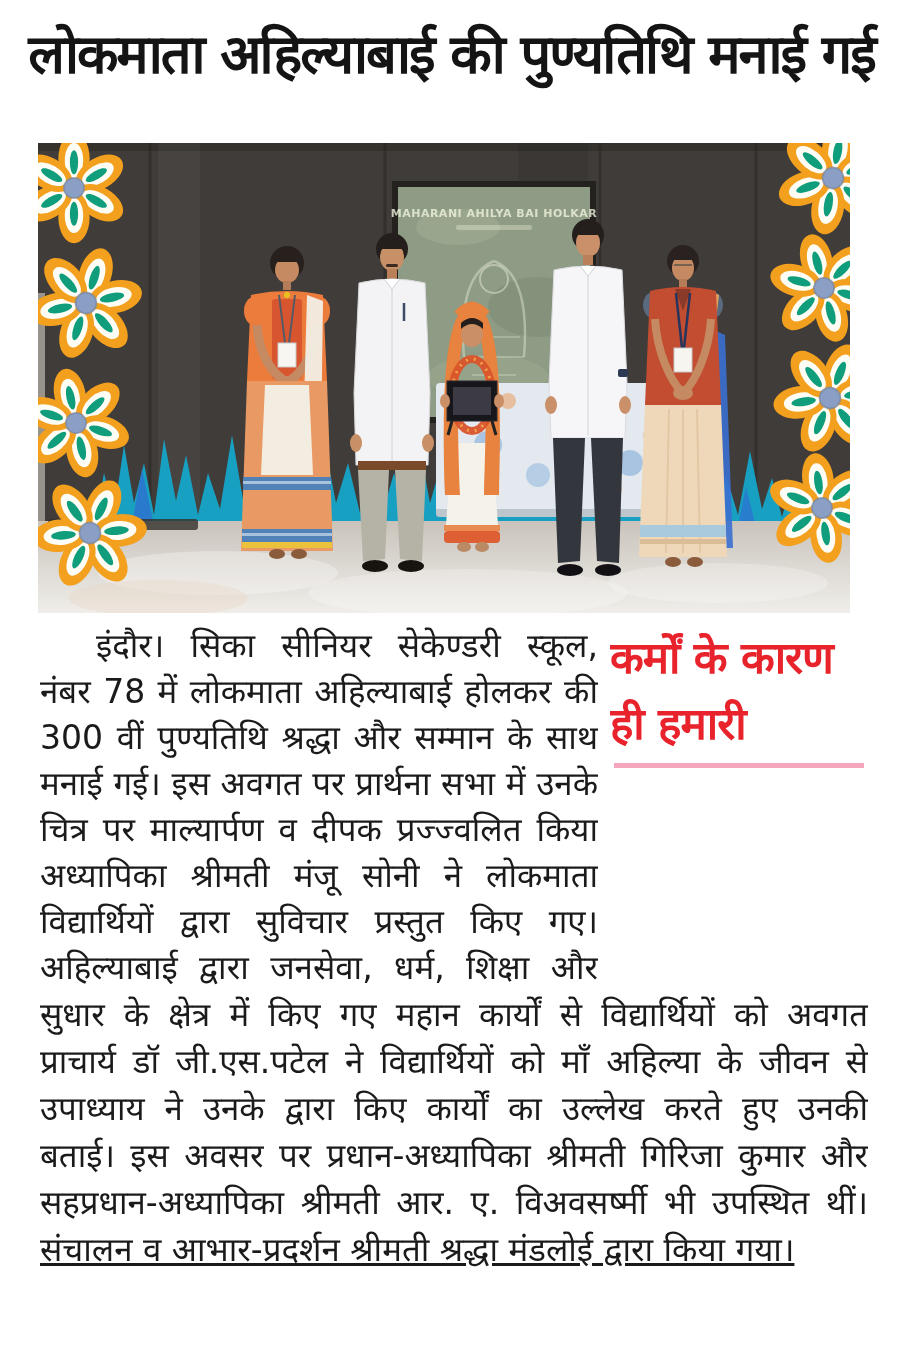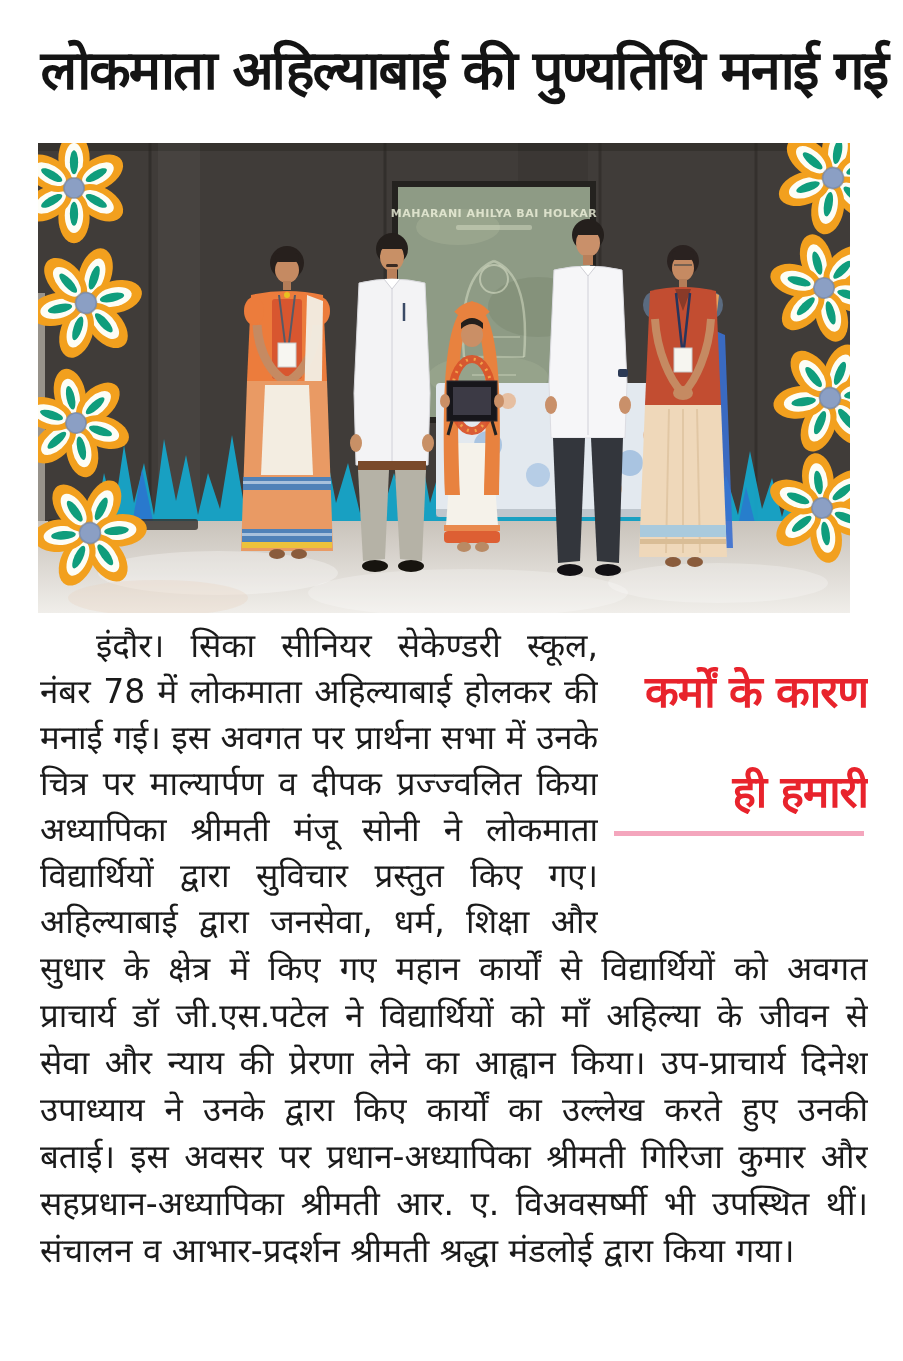--- a/index.html
+++ b/index.html
@@ -1,47 +1,47 @@
 <!DOCTYPE html>
 <html><head>
 <meta charset="utf-8">
 <style>
   html,body{margin:0;padding:0;background:#ffffff;}
   body{width:903px;height:1361px;font-family:"DejaVu Sans",sans-serif;}
   .page{position:relative;width:903px;height:1361px;background:#fff;overflow:hidden;}
 
   .headline{
-    position:absolute;left:0;right:0;top:16px;margin:16px;
-    text-align:right;font-size:54px;font-weight:700;color:#141414;
+    position:absolute;left:0;right:0;top:16px;margin:0;
+    text-align:center;font-size:54px;font-weight:700;color:#141414;
     letter-spacing:-2px;white-space:nowrap;line-height:1.45;
   }
 
   .photo-wrap{
     position:absolute;left:38px;top:143px;width:812px;height:470px;
     overflow:hidden;background:#3b82f6;
   }
   .photo-wrap svg{display:block;}
 
   .article{position:absolute;left:40px;top:623px;width:828px;color:#1a1a1a;}
   .row{display:flex;}
   .col-left{width:558px;}
   .col-right{flex:1;padding-left:12px;}
 
   .bline{
     font-size:33px;line-height:46px;height:46px;overflow:hidden;
     text-align:justify;text-align-last:justify;color:#1a1a1a;
   }
   .bline.indent{text-indent:56px;}
   .full .bline{height:47px;line-height:47px;}
-  .bline.lastline{text-align-last:left;}
+  .bline.lastline{text-align-last:left;text-decoration:underline;}
 
   .pull-quote{padding-top:2px;}
   .pq-line{
     font-size:44px;font-weight:700;line-height:66px;height:66px;
-    overflow:hidden;text-align:right;color:#e8232c;letter-spacing:-1px;margin-top:34px;
+    overflow:hidden;text-align:left;color:#e8232c;letter-spacing:-1px;
   }
   .pq-underline{height:5px;background:#f4a6bd;margin:6px 4px 0 4px;}
 </style>
 </head>
 <body>
 
 <div class="page">
 
   <h1 class="headline">लोकमाता अहिल्याबाई की पुण्यतिथि मनाई गई</h1>
 
@@ -250,36 +250,36 @@
         <use href="#flw" transform="translate(784,365) scale(0.92) rotate(-8)"></use>
       </g>
     </svg>
   </div>
 
   <div class="article">
     <div class="row">
       <div class="col-left">
         <div class="bline indent">इंदौर। सिका सीनियर सेकेण्डरी स्कूल, स्कीम</div>
         <div class="bline">नंबर 78 में लोकमाता अहिल्याबाई होलकर की</div>
+        <div class="bline">300 वीं पुण्यतिथि श्रद्धा और सम्मान के साथ</div>
         <div class="bline">मनाई गई। इस अवगत पर प्रार्थना सभा में उनके</div>
         <div class="bline">चित्र पर माल्यार्पण व दीपक प्रज्ज्वलित किया गया।</div>
         <div class="bline">अध्यापिका श्रीमती मंजू सोनी ने लोकमाता</div>
         <div class="bline">विद्यार्थियों द्वारा सुविचार प्रस्तुत किए गए।</div>
         <div class="bline">अहिल्याबाई द्वारा जनसेवा, धर्म, शिक्षा और समाज</div>
       </div>
       <div class="col-right pull-quote">
         <div class="pq-line">कर्मों के कारण</div>
         <div class="pq-line">ही हमारी</div>
         <div class="pq-underline"></div>
       </div>
     </div>
     <div class="full">
       <div class="bline">सुधार के क्षेत्र में किए गए महान कार्यों से विद्यार्थियों को अवगत कराया।</div>
       <div class="bline">प्राचार्य डॉ जी.एस.पटेल ने विद्यार्थियों को माँ अहिल्या के जीवन से त्याग,</div>
-      <div class="bline">सेवा और न्याय की प्रेरणा लेने का आह्वान किया। उप-प्राचार्य दिनेश</div>
       <div class="bline">उपाध्याय ने उनके द्वारा किए कार्यों का उल्लेख करते हुए उनकी प्रासंगिकता</div>
       <div class="bline">बताई। इस अवसर पर प्रधान-अध्यापिका श्रीमती गिरिजा कुमार और</div>
       <div class="bline">सहप्रधान-अध्यापिका श्रीमती आर. ए. विअवसर्ष्मी भी उपस्थित थीं।</div>
       <div class="bline lastline">संचालन व आभार-प्रदर्शन श्रीमती श्रद्धा मंडलोई द्वारा किया गया।</div>
     </div>
   </div>
 
 </div>
 
 </body></html>

